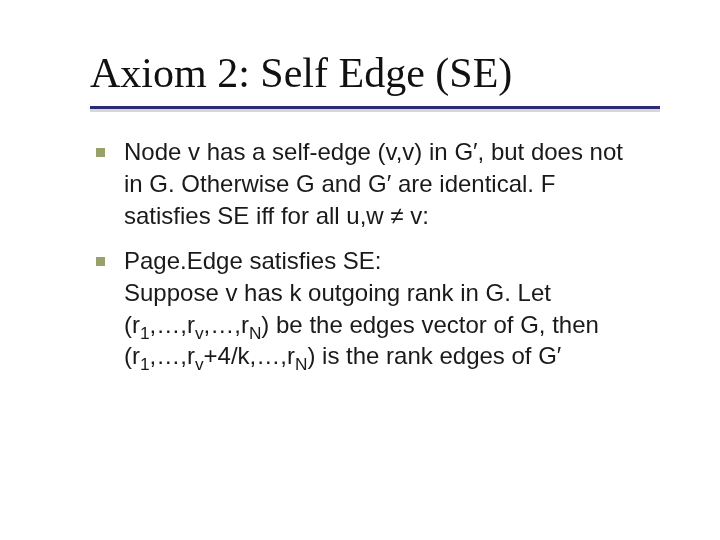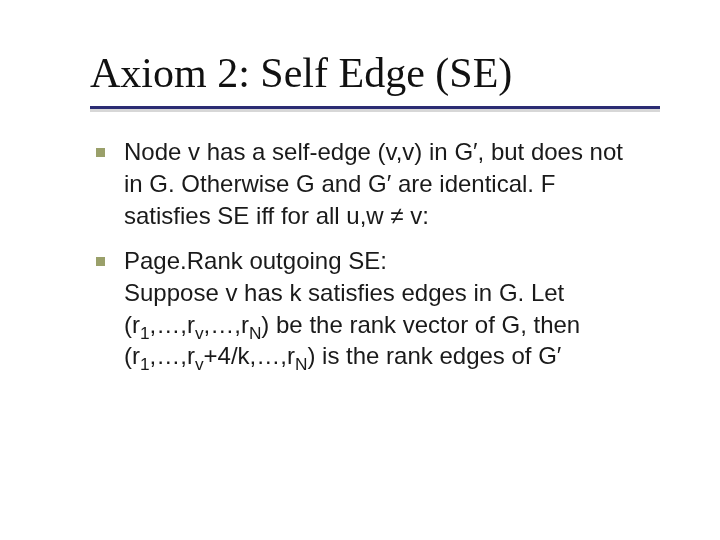--- a/index.html
+++ b/index.html
@@ -71,23 +71,23 @@
 <div class="slide">
   <h1 class="title">Axiom 2: Self Edge (SE)</h1>
   <div class="rule"></div>
   <div class="shadow"></div>
 
   <ul class="bullets">
     <li>
       <span>Node v has a self-edge (v,v) in G′, but does not in G. Otherwise G and G′ are identical. F satisfies SE iff for all u,w ≠ v:</span>
     </li>
     <li>
-      <span>Page.Rank outgoing SE:</span><br>
-      <span>Suppose v has k satisfies edges in G. Let</span><br>
+      <span>Page.Edge satisfies SE:</span><br>
+      <span>Suppose v has k outgoing rank in G. Let</span><br>
       <span>
-        <span>(r</span><span class="sub">1</span><span>,…,r</span><span class="sub">v</span><span>,…,r</span><span class="sub">N</span><span>) be the rank vector of G, then</span>
+        <span>(r</span><span class="sub">1</span><span>,…,r</span><span class="sub">v</span><span>,…,r</span><span class="sub">N</span><span>) be the edges vector of G, then</span>
       </span><br>
       <span>
         <span>(r</span><span class="sub">1</span><span>,…,r</span><span class="sub">v</span><span>+4/k,…,r</span><span class="sub">N</span><span>) is the rank edges of G′</span>
       </span>
     </li>
   </ul>
 </div>
 
 </body></html>

